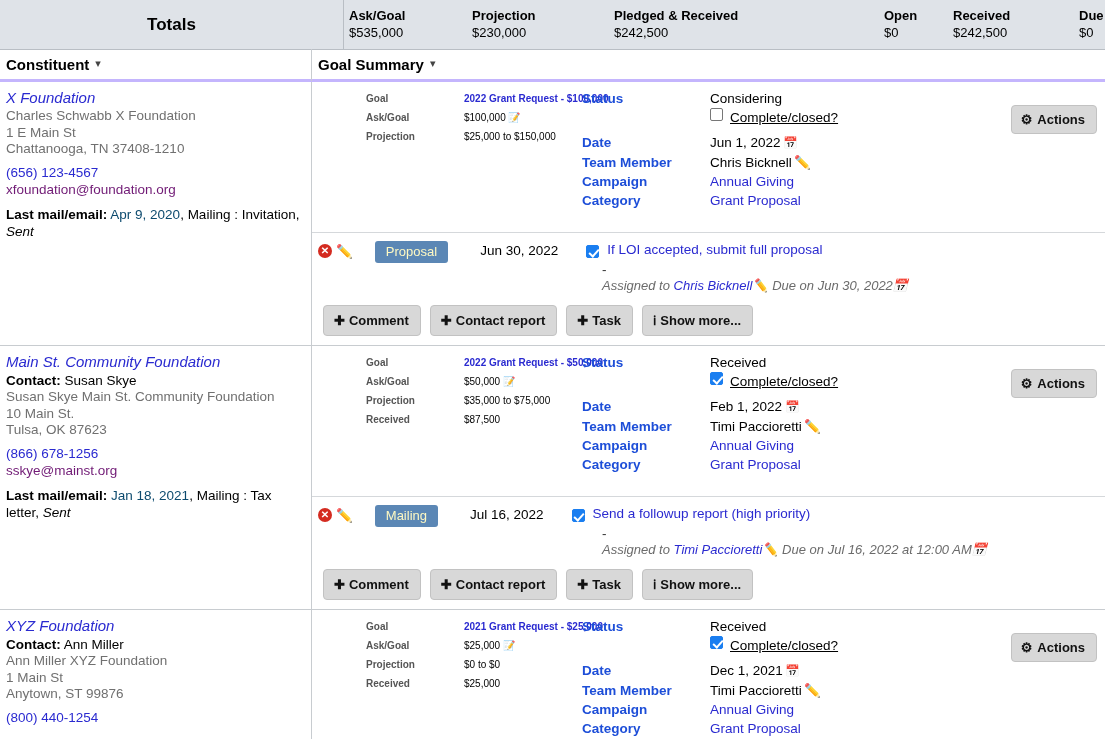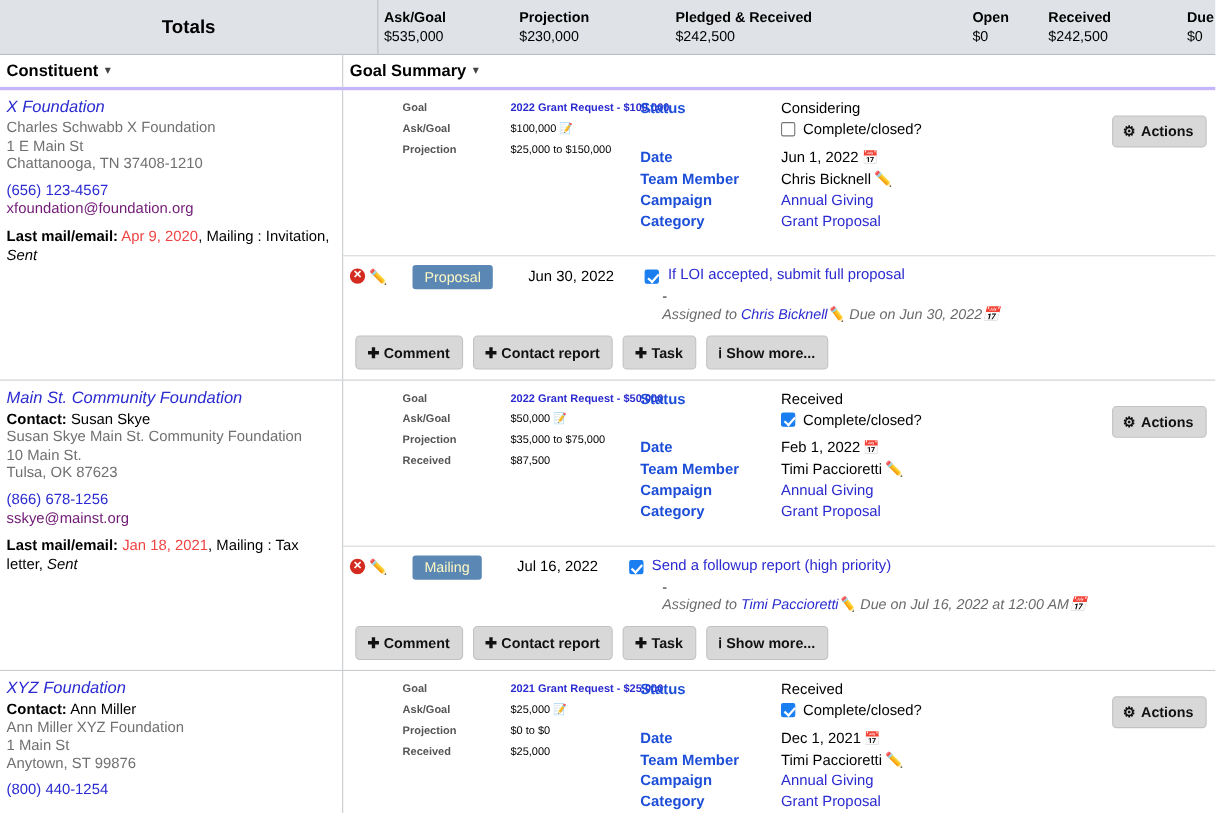--- a/index.html
+++ b/index.html
@@ -95,21 +95,21 @@
     margin-bottom: 1px;
     font-style: italic;
   }
   .cons-contact { font-size: 13.5px; line-height: 17px; }
   .cons-contact b { font-weight: bold; }
   .cons-addr { color: #707070; font-size: 13.5px; line-height: 16.5px; }
   .cons-phone { color: #2a2ad0; display: block; margin-top: 7px; font-size: 13.5px; }
   .cons-email { color: #701a75; display: block; margin-top: 1px; font-size: 13.5px; }
   .cons-lastmail { display: block; margin-top: 7px; font-size: 13.5px; line-height: 17px; }
   .cons-lastmail b { font-weight: bold; }
-  .cons-lastmail .dt { color: #ef4444; }
+  .cons-lastmail .dt { color: #0c4a6e; }
   .cons-lastmail i { font-style: italic; }
 
   
   .goal-block {
     position: relative;
     padding: 7px 0 9px 6px;
     min-height: 150px;
   }
   .goal-grid {
     display: grid;
@@ -131,21 +131,21 @@
     grid-template-columns: 128px auto;
     font-size: 13.5px;
     line-height: 19px;
     width: 420px;
   }
   .s-lbl { font-weight: bold; color: #1d4ed8; }
   .s-val { color: #000; }
   .s-val.blue { color: #2a2ad0; }
   .s-spacer { height: 6px; }
 
-  .cc-row { grid-column: 1 / span 2; display: flex; align-items: center; gap: 7px; padding-left: 128px; }
+  .cc-row { grid-column: 1 / span 2; display: flex; gap: 7px; padding-left: 128px; text-decoration: underline; }
   .cc-row .cc-label { font-size: 13.5px; }
 
   .chk {
     width: 13px; height: 13px;
     border: 1px solid #777;
     border-radius: 2px;
     background: #ffffff;
     display: inline-block;
     position: relative;
     flex: none;

